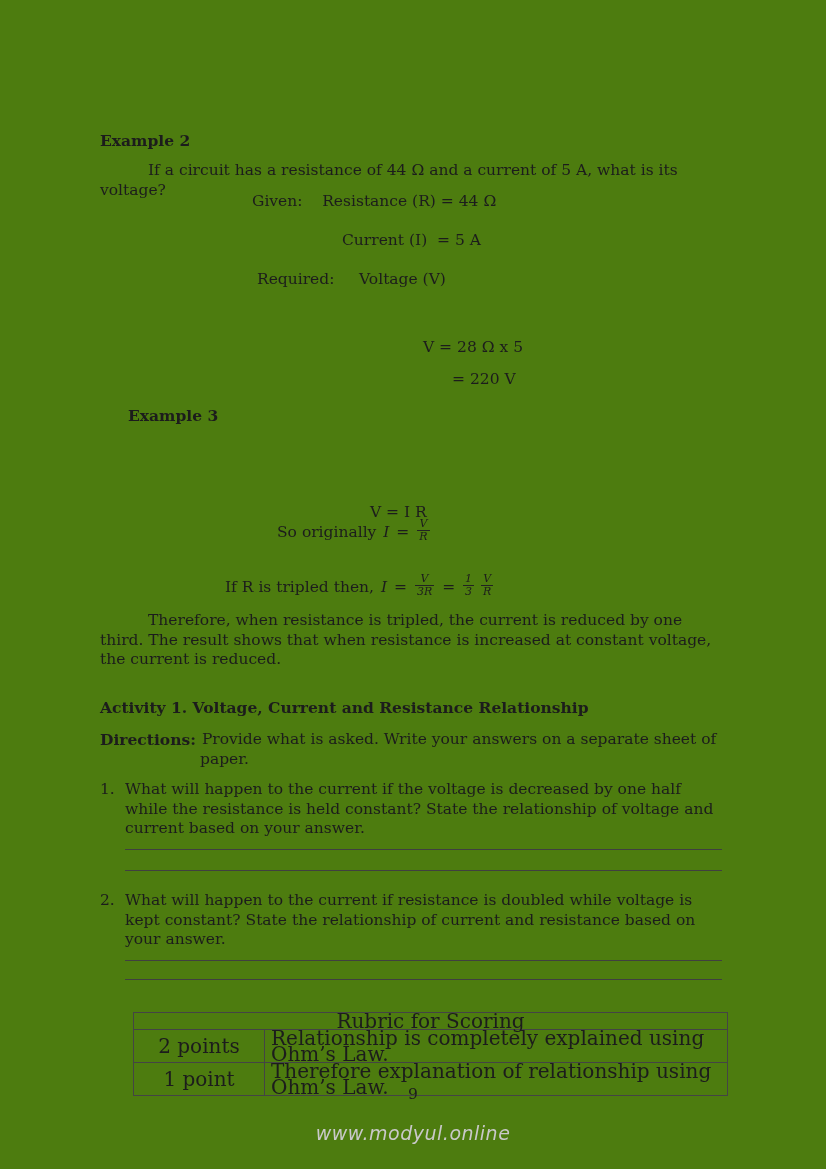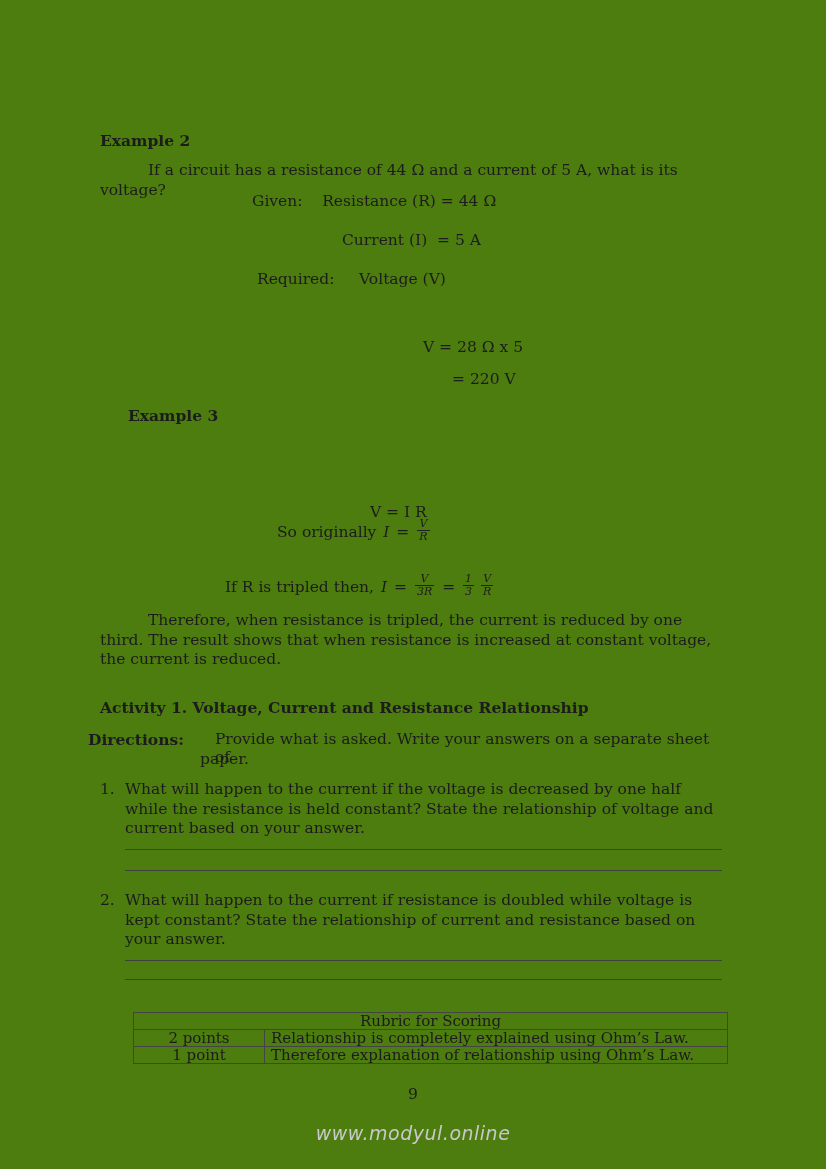--- a/index.html
+++ b/index.html
@@ -26,21 +26,21 @@
   .frac{
     display:inline-block;vertical-align:middle;text-align:center;
     font-style:italic;font-size:11px;line-height:12px;
     margin:0 3px;position:relative;top:-2px;
   }
   .frac .den{border-top:1px solid #222;padding:0 2px;}
   .frac .num{padding:0 2px;}
   .rubric-table{
     border-collapse:collapse;
     width:595px;
-    font-size:15px;
+    font-size:20px;
     color:#1c1c1c;
   }
   .rubric-table td{
     border:1px solid #444;
     padding:0 6px;
     height:16px;
     line-height:16px;
   }
   .rubric-title{text-align:center;}
   .rubric-points{width:118px;text-align:center;margin-top:32px;}
@@ -92,21 +92,21 @@
     <span class="frac" style="margin-left:-1px;">
       <span class="num">V</span>
       <span class="den" style="display:block;">R</span>
     </span>
   </div>
 
   <div class="abs para" style="left:100px;top:611px;width:626px;">Therefore, when resistance is tripled, the current is reduced by one third. The result shows that when resistance is increased at constant voltage, the current is reduced.</div>
 
   <div class="abs bold" style="left:100px;top:698px;">Activity 1. Voltage, Current and Resistance Relationship</div>
 
-  <div class="abs dir-line1" style="left:88px;top:730px;width:640px;gap:25px;">
+  <div class="abs dir-line1" style="left:100px;top:730px;width:640px;">
     <span class="dir-label">Directions:</span>
     <span>Provide what is asked. Write your answers on a separate sheet of</span>
   </div>
   <div class="abs" style="left:200px;top:750px;">paper.</div>
 
   <div class="abs qrow" style="left:100px;top:780px;">
     <span class="qnum">1.</span>
     <span class="qtext">What will happen to the current if the voltage is decreased by one half while the resistance is held constant? State the relationship of voltage and current based on your answer.</span>
   </div>
   <div class="wline" style="top:849px;"></div>

